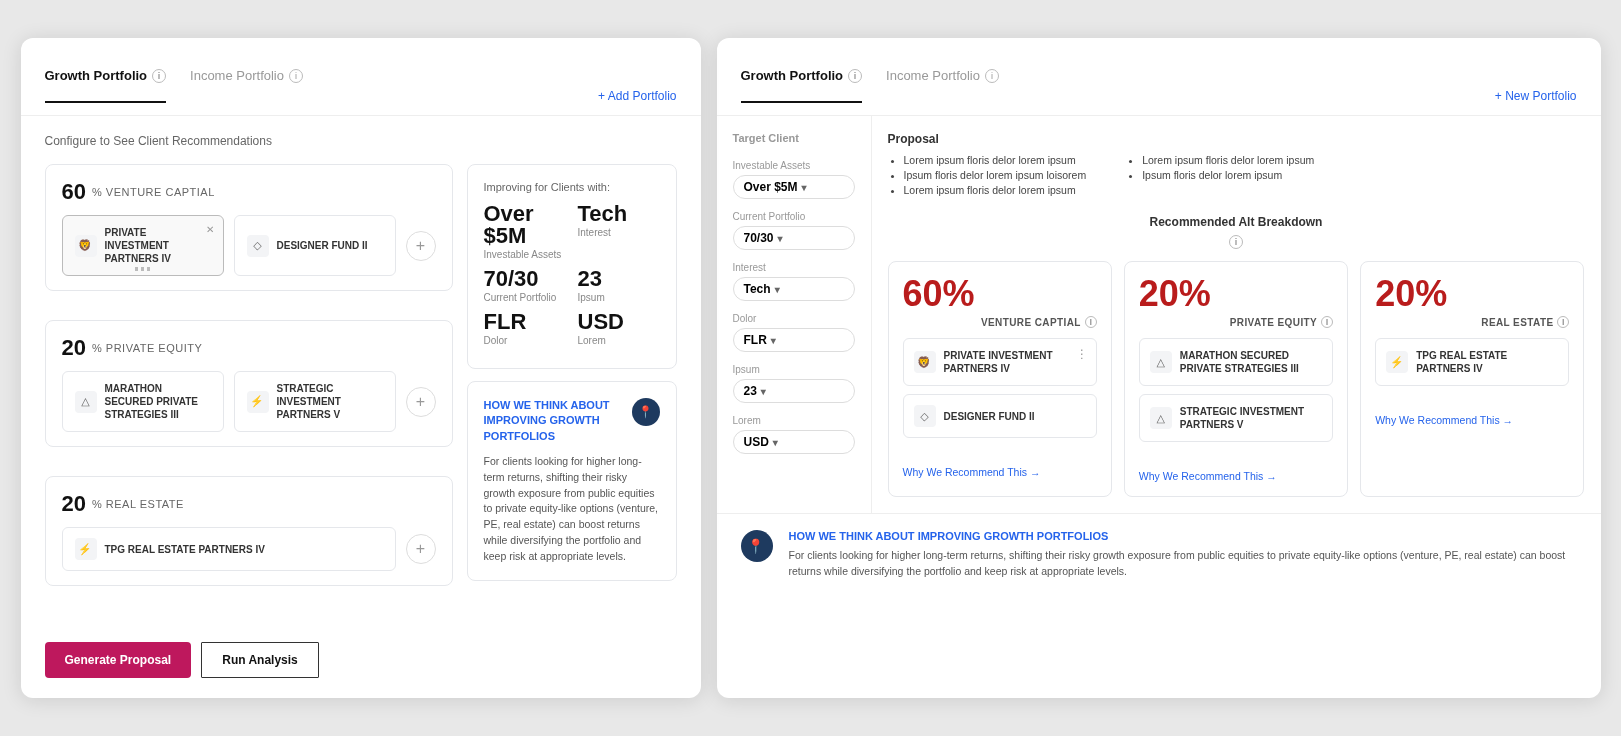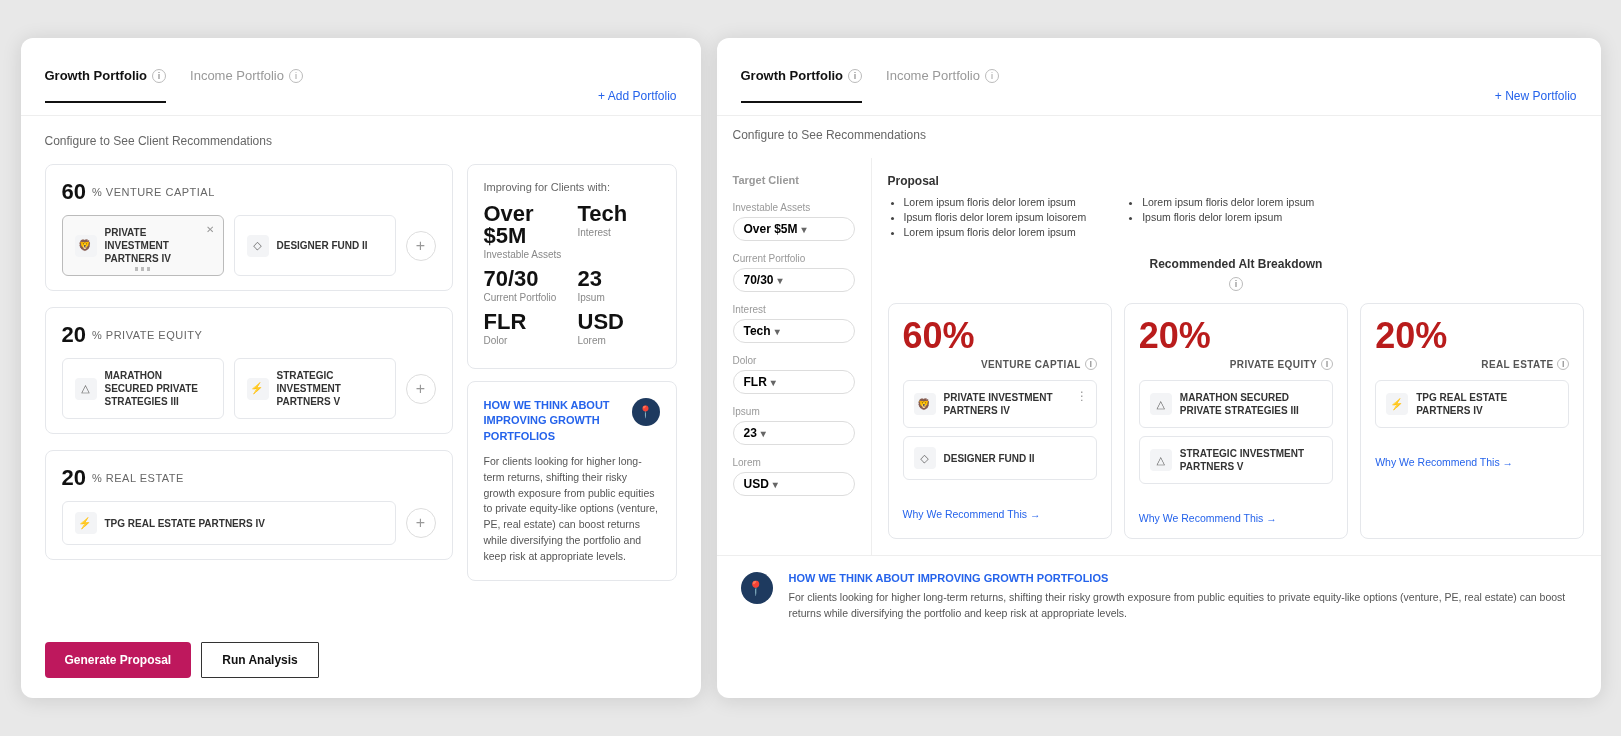--- a/index.html
+++ b/index.html
@@ -74,21 +74,21 @@
       font-size: 12px;
       color: #666;
       margin-bottom: 16px;
     }
 
     
     .allocation-block {
       border: 1px solid #e5e7eb;
       border-radius: 8px;
       padding: 14px 16px;
-      margin-bottom: 16px;
+      margin-bottom: 29px;
     }
     .allocation-header {
       display: flex;
       align-items: center;
       gap: 6px;
       margin-bottom: 10px;
       font-size: 13px;
     }
     .allocation-pct {
       font-size: 22px;
@@ -450,21 +450,20 @@
         <span>Growth Portfolio</span>
         <span class="tab-info">i</span>
       </div>
       <div class="tab">
         <span>Income Portfolio</span>
         <span class="tab-info">i</span>
       </div>
       <div class="add-portfolio">+ New Portfolio</div>
     </div>
 
-    <div class="section-title" style="padding: 12px 16px 0;">Configure to See Recommendations</div>
 
     <div class="two-col">
 
       <div class="client-sidebar">
         <div style="font-size:11px;font-weight:600;color:#999;margin-bottom:16px;">Target Client</div>
 
         <div>
           <div class="client-section-label">Investable Assets</div>
           <div class="dropdown-tag">
             <span>Over $5M</span>

